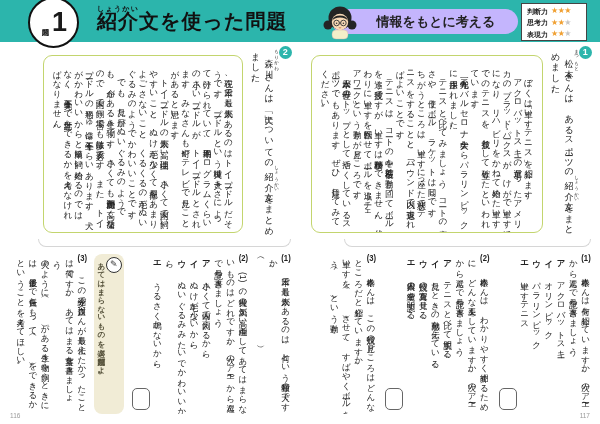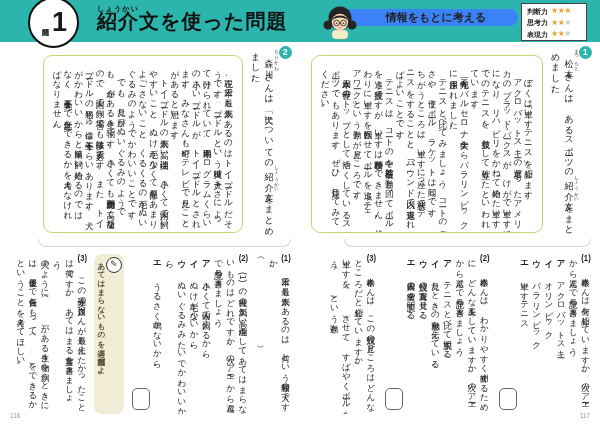--- a/index.html
+++ b/index.html
@@ -15,23 +15,23 @@
   .problem-circle{
     position:absolute;left:28px;top:-3px;width:47px;height:47px;background:#fff;
     border:2.5px solid #111;border-radius:50%;
     display:flex;align-items:center;justify-content:center;gap:2px;z-index:3;
   }
   .problem-label{writing-mode:vertical-rl;font-size:7px;font-weight:bold;letter-spacing:0;}
   .problem-number{font-size:27px;font-weight:bold;line-height:1;}
   .main-title{position:absolute;left:97px;top:5px;font-size:20px;font-weight:bold;letter-spacing:1px;color:#111;}
   .main-title rt{font-size:7px;font-weight:bold;}
   .topic-pill{
-    position:absolute;left:332px;top:9px;width:186px;height:17px;background:#3b82f6;border-radius:13px;
+    position:absolute;left:332px;top:9px;width:186px;height:25px;background:#c4b5fd;border-radius:13px;
     display:flex;align-items:center;justify-content:center;
-    font-size:11px;font-weight:bold;color:#222;padding-left:22px;box-sizing:border-box;
+    font-size:13px;font-weight:bold;color:#222;padding-left:22px;box-sizing:border-box;
   }
   .mascot{position:absolute;left:320px;top:1px;width:40px;height:40px;z-index:2;}
   .ratings-box{
     position:absolute;left:521px;top:3px;width:66px;height:38px;background:#fff;
     border:1px solid #444;box-sizing:border-box;padding:3px 4px 2px 5px;
     display:flex;flex-direction:column;justify-content:space-between;
   }
   .rating-row{display:flex;align-items:center;gap:3px;font-size:7px;font-weight:bold;color:#222;line-height:1;}
   .stars{font-size:8px;letter-spacing:-0.5px;}
   .star-f{color:#f0a032;}

